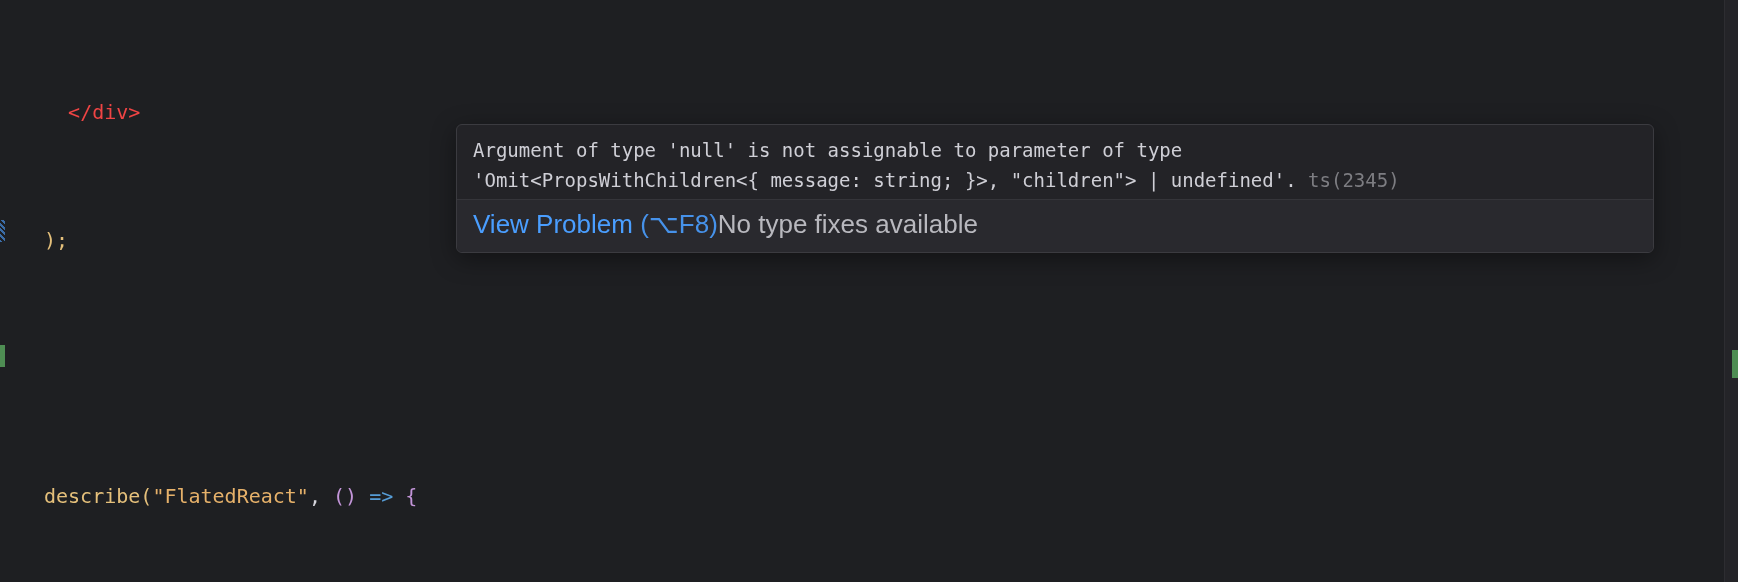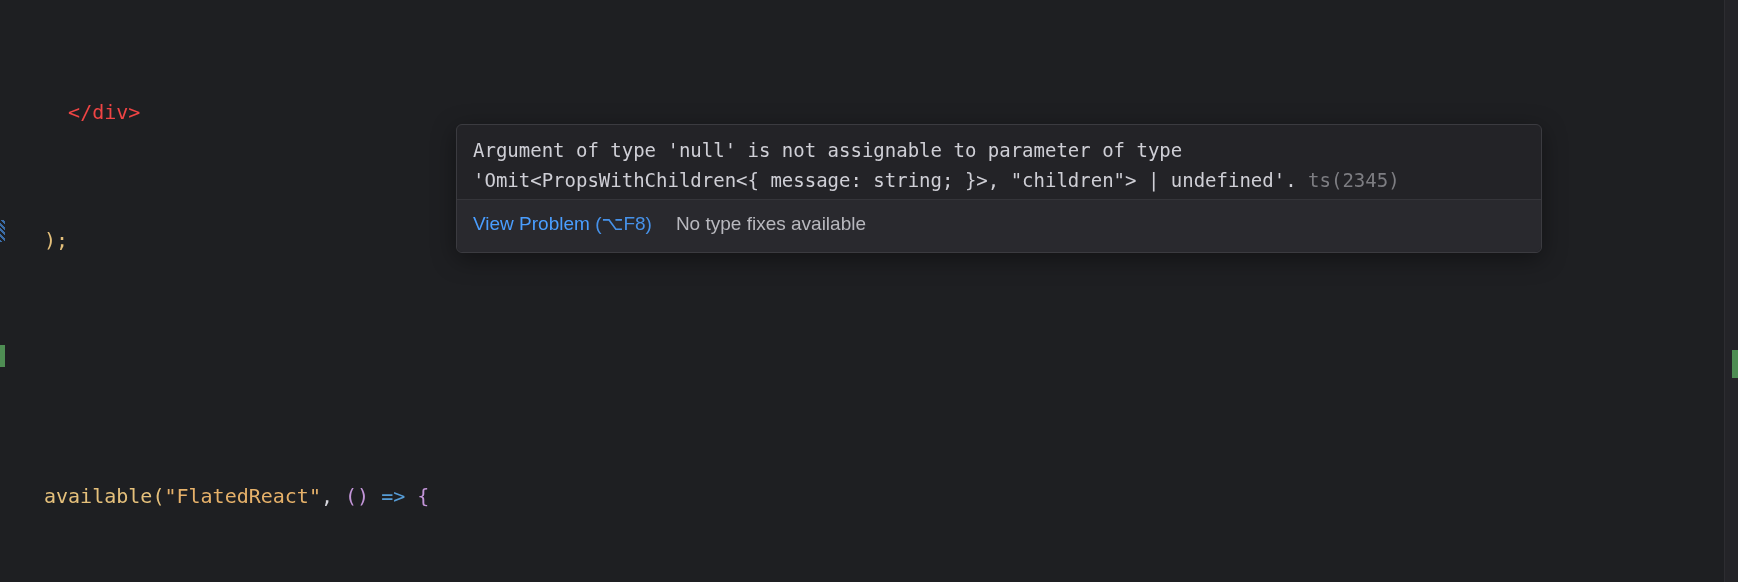--- a/index.html
+++ b/index.html
@@ -28,47 +28,46 @@
   .punc       { color: #d6d6dd; }
   .arrow      { color: #569cd6; }
   .bracket-y  { color: #e5c07b; }
   .bracket-p  { color: #c395d9; }
 
   
   .popup {
     position: absolute;
     left: 456px;
     top: 124px;
-    width: 1086px;
+    width: 1198px;
     background: #232327;
     border: 1px solid #3b3b40;
     border-radius: 6px;
     box-shadow: 0 6px 24px rgba(0,0,0,.4);
     font-family: "SF Mono", "Menlo", monospace;
     z-index: 10;
   }
   .popup .msg {
     padding: 10px 16px 4px 16px;
     font-size: 19px;
     line-height: 30px;
     color: #cfcfd6;
     white-space: pre-wrap;
   }
   .popup .msg .errcode { color: #7d7d82; }
   .popup .actions {
     display: flex;
     align-items: center;
-    gap: 24px;
     padding: 8px 16px 12px 16px;
     background: #29292e;
     border-top: 1px solid #35353a;
     border-bottom-left-radius: 6px;
     border-bottom-right-radius: 6px;
     font-family: -apple-system, "Segoe UI", sans-serif;
-    font-size: 19px;
+    font-size: 26px;
   }
   .popup .actions .primary { color: #4a9eff; cursor: pointer; }
   .popup .actions .kbd { color: #4a9eff; opacity: .9; }
   .popup .actions .info { color: #b8b8be; }
 
   
   .minimap {
     position:absolute; right:0; top:0; width:14px; height:100%;
     background:#242428; border-left:1px solid #2d2d31;
   }
@@ -88,21 +87,21 @@
 </div>
 
 <div class="editor">
 
   <div class="line"><span class="tag-gray">  </span><span class="tag-gray">&lt;/div&gt;</span></div>
 
   <div class="line"><span class="bracket-y">);</span></div>
 
   <div class="line">&nbsp;</div>
 
-  <div class="line"><span class="fn-yellow">available</span><span class="bracket-y">(</span><span class="str-orange">"FlatedReact"</span><span class="punc">, </span><span class="bracket-p">(</span><span class="bracket-p">)</span><span class="punc"> </span><span class="arrow">=&gt;</span><span class="punc"> </span><span class="bracket-p">{</span></div>
+  <div class="line"><span class="fn-yellow">describe</span><span class="bracket-y">(</span><span class="str-orange">"FlatedReact"</span><span class="punc">, </span><span class="bracket-p">(</span><span class="bracket-p">)</span><span class="punc"> </span><span class="arrow">=&gt;</span><span class="punc"> </span><span class="bracket-p">{</span></div>
 
   
 
   
 
   
 
   
 
   

